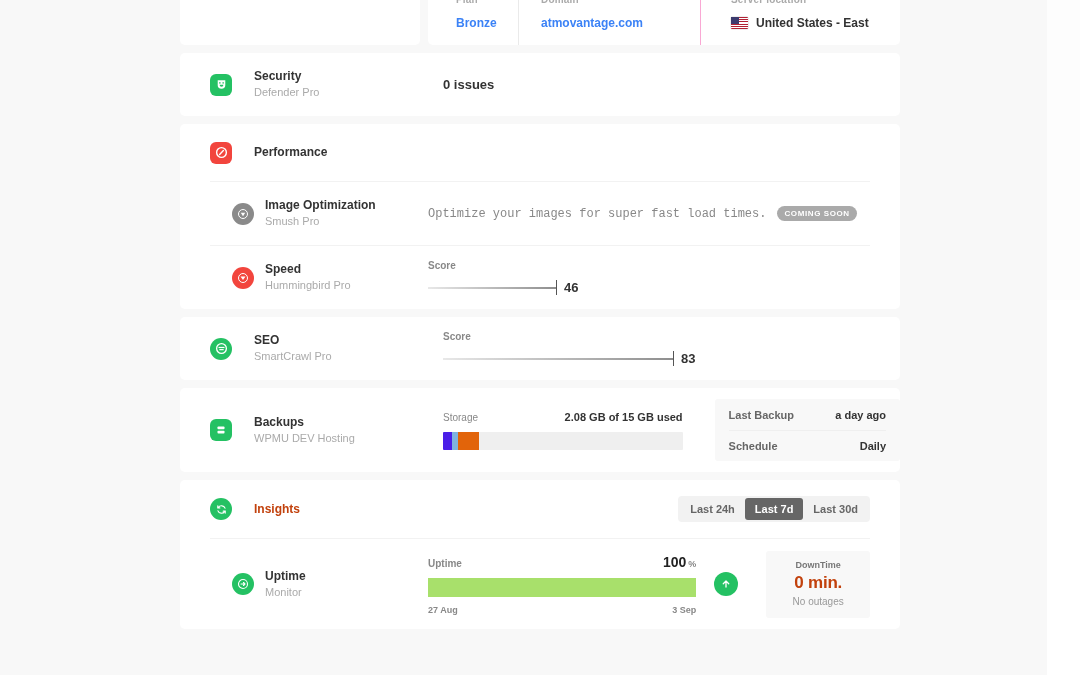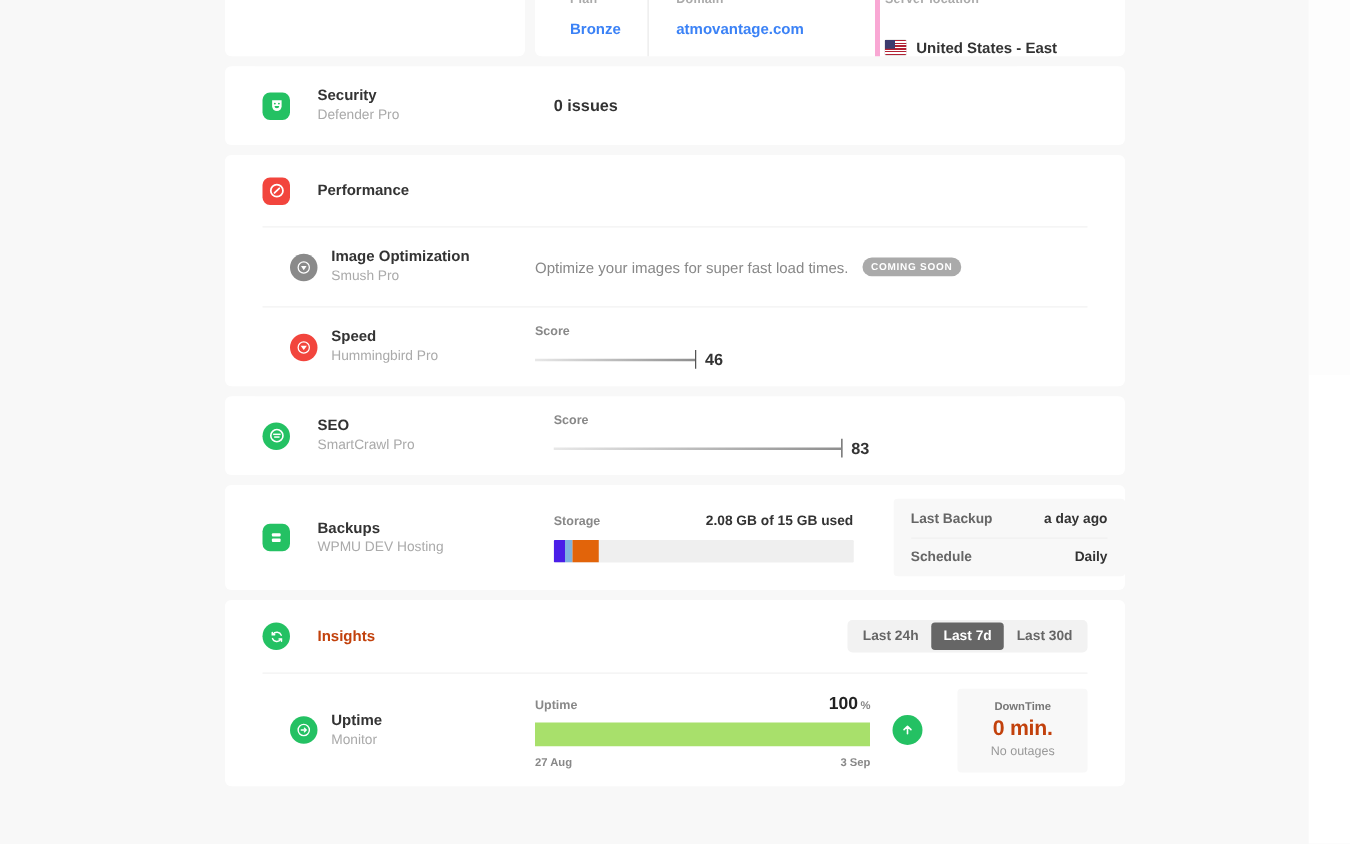--- a/index.html
+++ b/index.html
@@ -47,21 +47,21 @@
   .meta-label {
     font-size: 10px; color: #AAAAAA; font-weight: 700;
     letter-spacing: .2px; line-height: 12px; margin-top: -6px;
   }
   .meta-value {
     font-size: 12px; color: #3b82f6; font-weight: 700;
     line-height: 14px; margin-top: 10px; white-space: nowrap;
   }
   .meta-plan { width: 90px; padding-left: 28px; }
   .meta-domain { flex: 1; padding-left: 22px; border-left: 1px solid #EAEAEA; }
-  .meta-loc { width: 200px; padding-left: 4px; border-left: 4px solid #f9a8d4; justify-content: space-between; }
+  .meta-loc { width: 200px; padding-left: 30px; border-left: 1px solid #f9a8d4; }
   .loc-row { display: flex; align-items: center; gap: 8px; margin-top: 10px; }
   .flag {
     width: 17px; height: 12px; border-radius: 1px;
     background:
       linear-gradient(#b22234 0 9%, #ffffff 9% 18%, #b22234 18% 27%, #ffffff 27% 36%,
                       #b22234 36% 45%, #ffffff 45% 55%, #b22234 55% 64%, #ffffff 64% 73%,
                       #b22234 73% 82%, #ffffff 82% 91%, #b22234 91% 100%);
     position: relative; flex: none; box-shadow: 0 0 0 .5px #ddd;
   }
   .flag::before {
@@ -93,21 +93,21 @@
   
   .issues { font-size: 13px; font-weight: 700; color: #333333; margin-left: 11px; }
 
   
   .perf-head { display:flex; align-items:center; padding: 0 30px; height: 57px; }
   .perf-sep { height:1px; background:#F2F2F2; margin: 0 30px; }
   .sub-row { display:flex; align-items:center; padding: 0 30px 0 52px; min-height: 63px; }
   .sub-icon { width: 22px; height:22px; margin-right: 11px; flex:none; }
   .sub-titles { width: 152px; flex:none; }
 
-  .desc { font-size: 12px; color: #888888; margin-left: 11px; }
+  .desc { font-size: 12px; color: #888888; margin-left: 11px; font-family: Liberation Mono, monospace; }
   .badge-soon {
     display:inline-block; margin-left: 11px;
     background: #AAAAAA; color: #ffffff;
     font-size: 8px; font-weight: 700; letter-spacing: .6px;
     padding: 3px 7px 3px 7px; border-radius: 9px;
     vertical-align: middle;
     text-align: right;
   }
 
   
@@ -119,21 +119,21 @@
     background: linear-gradient(to right, #E8E8E8, #8E8E8E);
     position: relative;
   }
   .score-tick { width: 1px; height: 15px; background: #555555; }
   .score-val { font-size: 13px; font-weight: 700; color:#333333; margin-left: 7px; }
 
   
   .bk-row { display:flex; align-items:center; padding: 0 0 0 30px; min-height: 84px; }
   .bk-mid { margin-left: 11px; width: 242px; }
   .bk-top { display:flex; justify-content: space-between; align-items:baseline; }
-  .bk-lab { font-size: 10px; color:#888888; font-weight:700; }
+  .bk-lab { font-size: 10px; color:#888888; font-weight:400; }
   .bk-used { font-size: 11px; color:#333333; font-weight:700; }
   .bk-track {
     margin-top: 9px; height: 18px; background:#EFEFEF; border-radius:1px;
     display:flex; overflow:hidden;
   }
   .seg-blue { width: 9px; background:#4A1EE8; }
   .seg-lblue { width: 6px; background:#7FB3E0; }
   .seg-orange { width: 21px; background:#E2640A; }
 
   .bk-panel {

